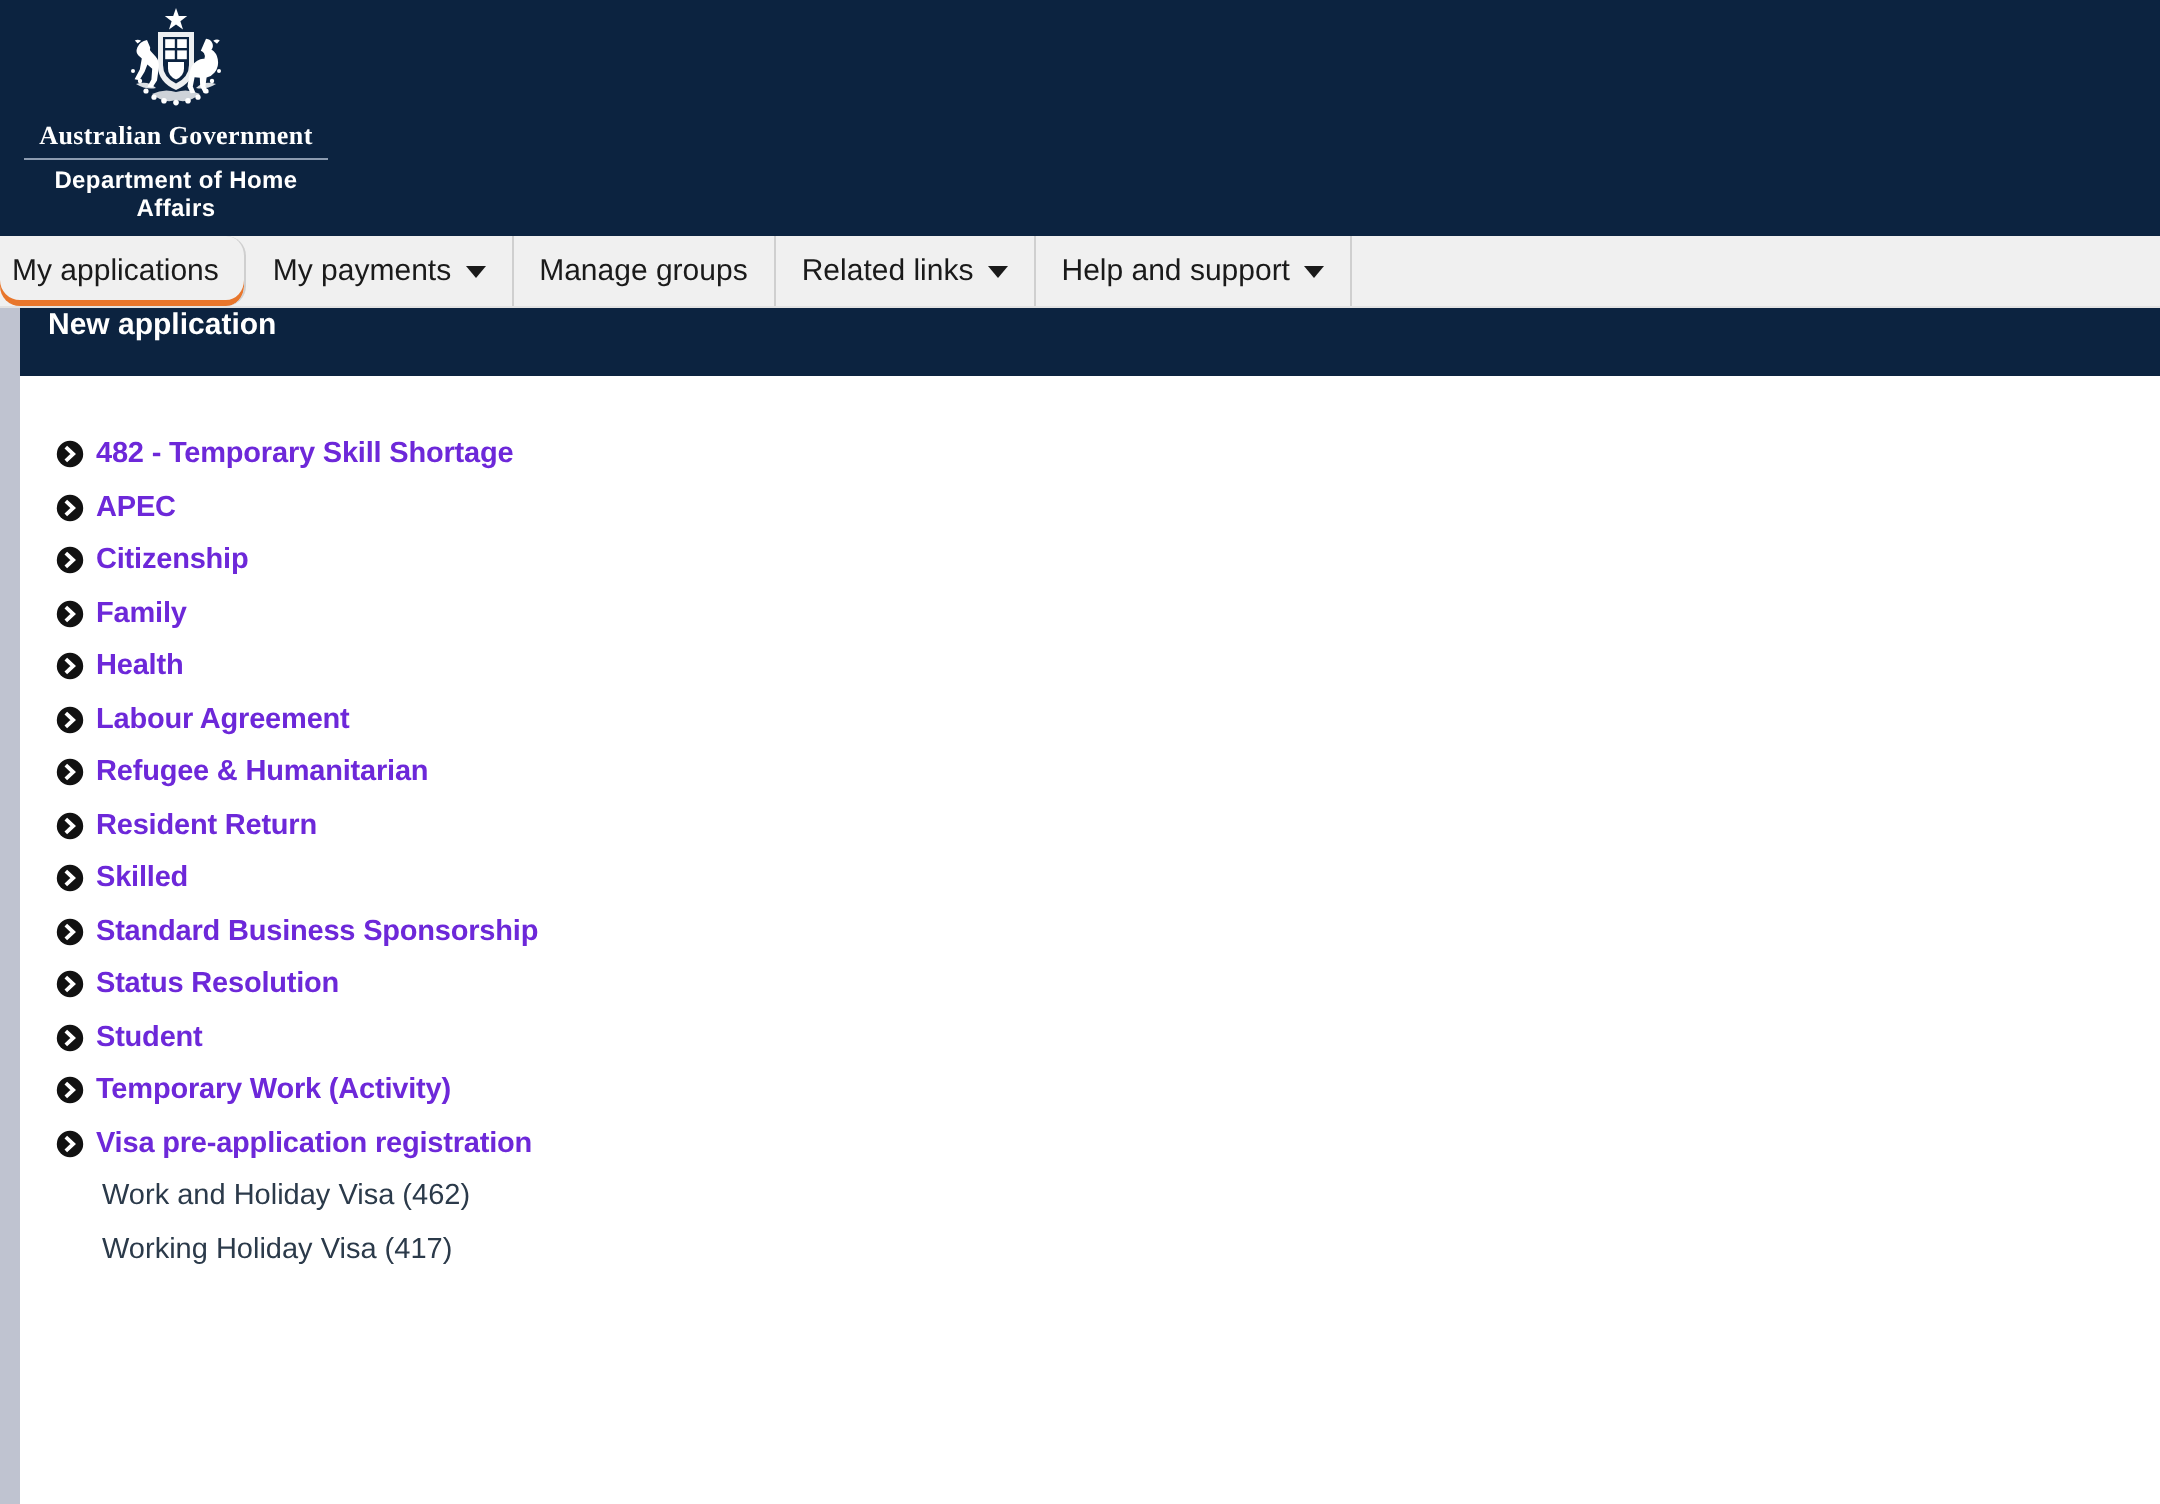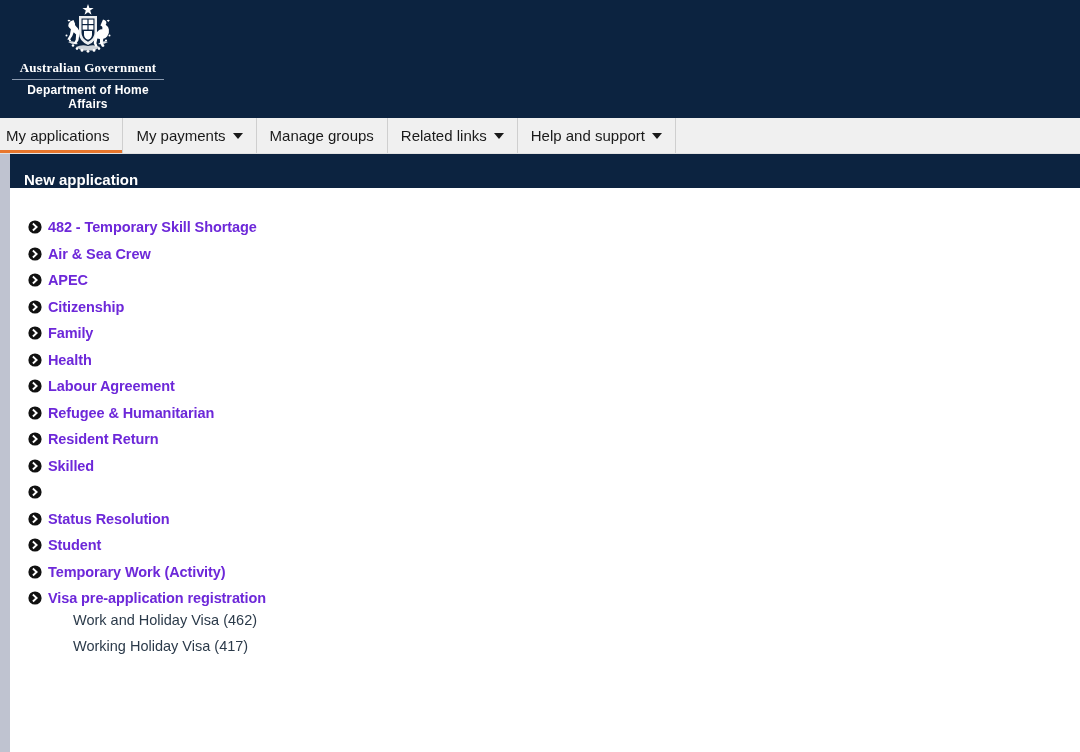--- a/index.html
+++ b/index.html
@@ -87,21 +87,21 @@
     display: flex;
     align-items: center;
     padding: 0 13px;
     font-size: 15px;
     color: #1a1a1a;
     white-space: nowrap;
     cursor: pointer;
     border-right: 1px solid #cfcfcf;
     background: transparent;
   }
-  .nav-tab:first-child { padding-left: 6px; }
+  .nav-tab:first-child { padding-left: 6px; border-radius: 10px; }
   .nav-tab.active {
     box-shadow: inset 0 -3px 0 0 #e8762c;
   }
   .caret {
     display: inline-block;
     margin-left: 7px;
     width: 0; height: 0;
     border-left: 5px solid transparent;
     border-right: 5px solid transparent;
     border-top: 6px solid #1a1a1a;
@@ -120,21 +120,21 @@
   #panel {
     position: relative;
     background: #ffffff;
     height: 100%;
     z-index: 6;
   }
   #panel-header {
     background: #0c2340;
     height: 34px;
     display: flex;
-    align-items: flex-end;
+    align-items: flex-start;
     padding-left: 14px;
   }
   #panel-title {
     color: #ffffff;
     font-size: 15px;
     font-weight: bold;
   }
 
   
   #app-list {
@@ -164,22 +164,23 @@
     display: block;
   }
   .cat-label {
     font-size: 14.5px;
     font-weight: bold;
     color: #6d28d9;
     letter-spacing: -.1px;
   }
   .sub-row {
     display: flex;
+    align-items: center;
     height: 26.5px;
-    padding-left: 63px;
+    padding-left: 41px;
     cursor: pointer;
   }
   .sub-label {
     font-size: 14.5px;
     color: #2b3a4a;
     font-weight: normal;
   }
 </style>
 </head>
 <body>
@@ -260,27 +261,20 @@
             <circle cx="7" cy="7" r="6.6" fill="#111111"></circle>
             <path d="M5.6 4.2 L8.6 7 L5.6 9.8" stroke="#ffffff" stroke-width="1.9" fill="none" stroke-linecap="square"></path>
           </svg>
           <span class="cat-label">482 - Temporary Skill Shortage</span>
         </div>
         <div class="cat-row">
           <svg viewBox="0 0 14 14" class="cat-icon">
             <circle cx="7" cy="7" r="6.6" fill="#111111"></circle>
             <path d="M5.6 4.2 L8.6 7 L5.6 9.8" stroke="#ffffff" stroke-width="1.9" fill="none" stroke-linecap="square"></path>
           </svg>
-          <span class="cat-label">Air &amp; Sea Crew</span>
-        </div>
-        <div class="cat-row">
-          <svg viewBox="0 0 14 14" class="cat-icon">
-            <circle cx="7" cy="7" r="6.6" fill="#111111"></circle>
-            <path d="M5.6 4.2 L8.6 7 L5.6 9.8" stroke="#ffffff" stroke-width="1.9" fill="none" stroke-linecap="square"></path>
-          </svg>
           <span class="cat-label">APEC</span>
         </div>
         <div class="cat-row">
           <svg viewBox="0 0 14 14" class="cat-icon">
             <circle cx="7" cy="7" r="6.6" fill="#111111"></circle>
             <path d="M5.6 4.2 L8.6 7 L5.6 9.8" stroke="#ffffff" stroke-width="1.9" fill="none" stroke-linecap="square"></path>
           </svg>
           <span class="cat-label">Citizenship</span>
         </div>
         <div class="cat-row">
@@ -323,20 +317,21 @@
             <circle cx="7" cy="7" r="6.6" fill="#111111"></circle>
             <path d="M5.6 4.2 L8.6 7 L5.6 9.8" stroke="#ffffff" stroke-width="1.9" fill="none" stroke-linecap="square"></path>
           </svg>
           <span class="cat-label">Skilled</span>
         </div>
         <div class="cat-row">
           <svg viewBox="0 0 14 14" class="cat-icon">
             <circle cx="7" cy="7" r="6.6" fill="#111111"></circle>
             <path d="M5.6 4.2 L8.6 7 L5.6 9.8" stroke="#ffffff" stroke-width="1.9" fill="none" stroke-linecap="square"></path>
           </svg>
+          <span class="cat-label">Standard Business Sponsorship</span>
         </div>
         <div class="cat-row">
           <svg viewBox="0 0 14 14" class="cat-icon">
             <circle cx="7" cy="7" r="6.6" fill="#111111"></circle>
             <path d="M5.6 4.2 L8.6 7 L5.6 9.8" stroke="#ffffff" stroke-width="1.9" fill="none" stroke-linecap="square"></path>
           </svg>
           <span class="cat-label">Status Resolution</span>
         </div>
         <div class="cat-row">
           <svg viewBox="0 0 14 14" class="cat-icon">

